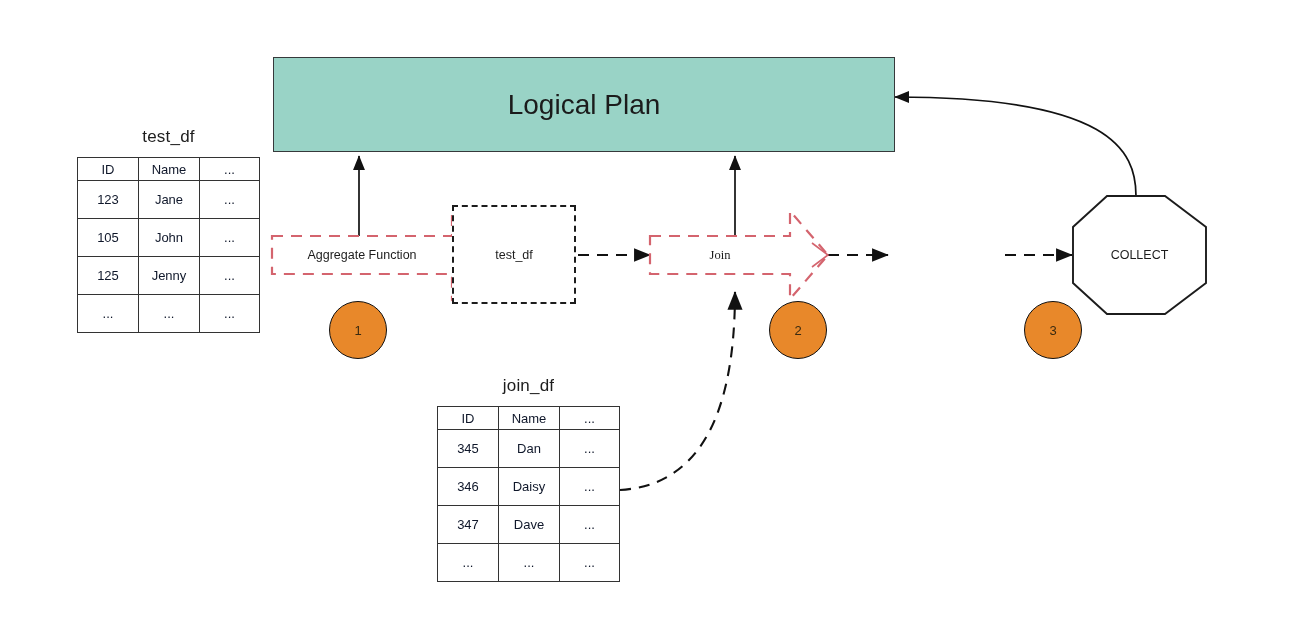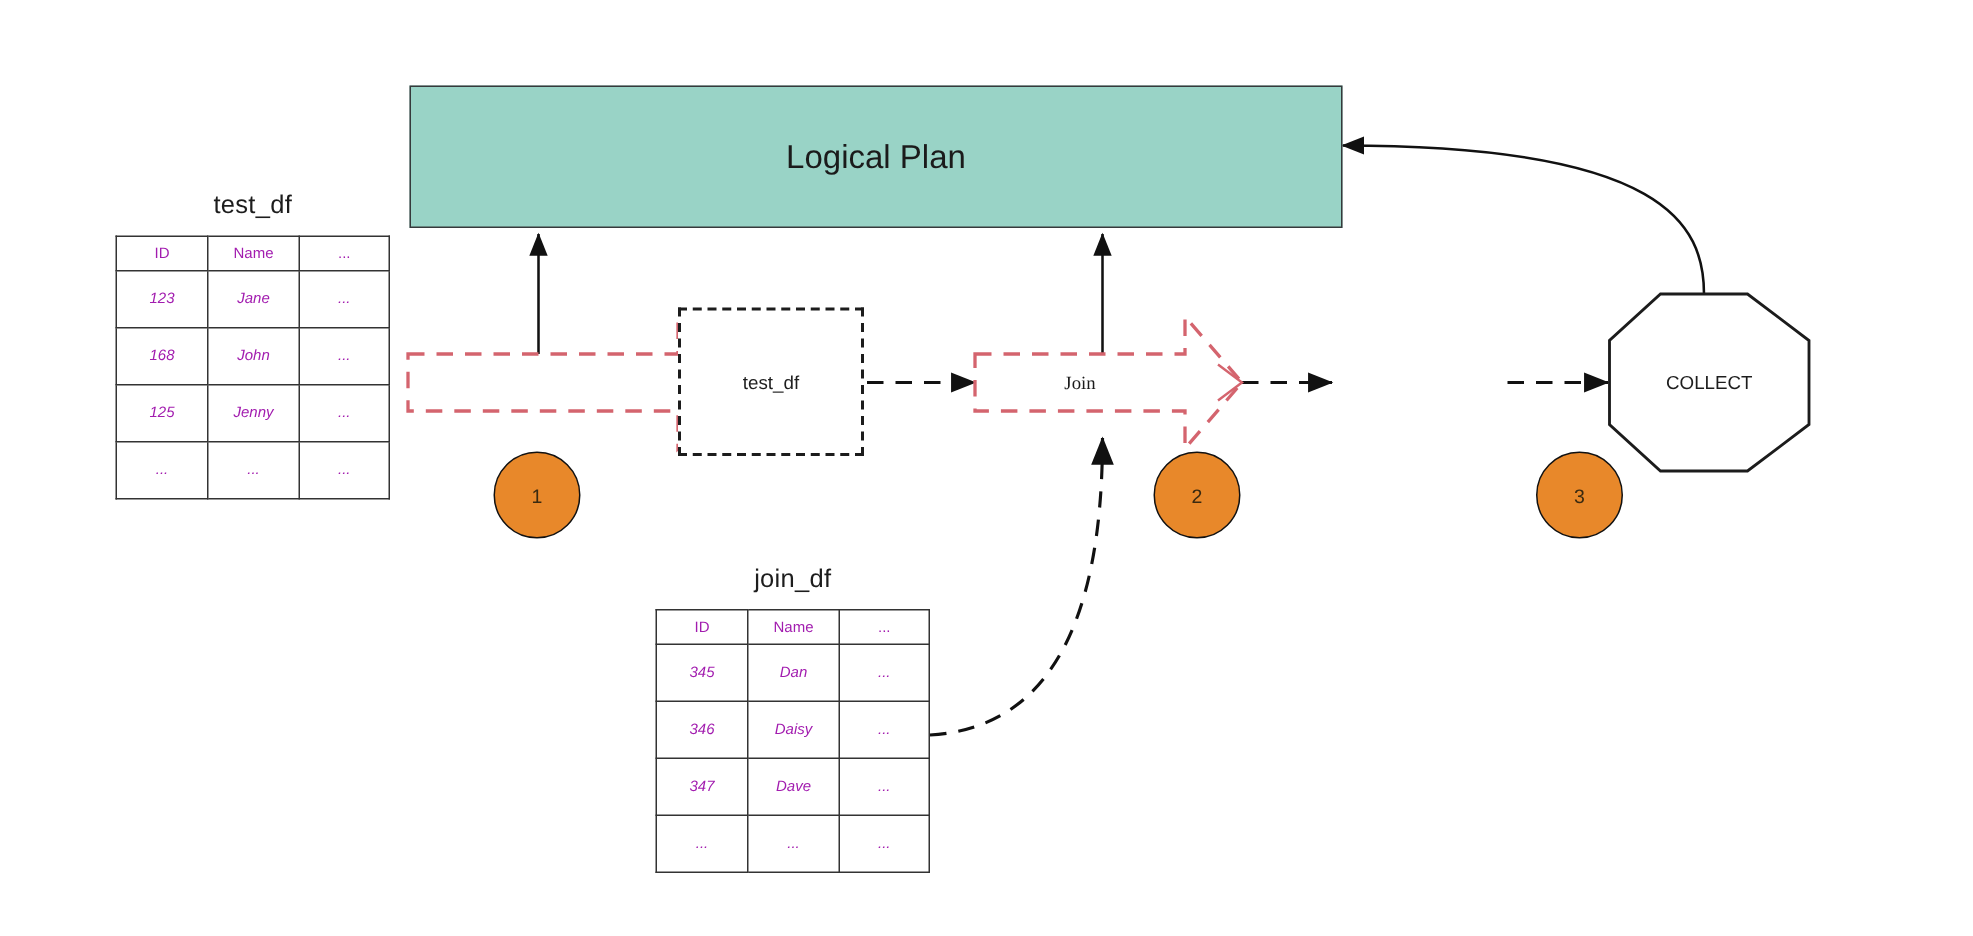--- a/index.html
+++ b/index.html
@@ -38,43 +38,43 @@
     letter-spacing: .2px;
   }
   table.df {
     border-collapse: collapse;
     background: #ffffff;
     table-layout: fixed;
   }
   table.df td {
     border: 1px solid #333333;
     text-align: center;
-    font-size: 10px;
-    color: #a21caf;
+    font-size: 13px;
+    color: #0f172a;
     padding: 0;
     vertical-align: middle;
   }
   table.df tr.hdr td { height: 22px; }
-  table.df tr.row td { height: 37px; font-style: italic; }
+  table.df tr.row td { height: 37px; }
   .col-id   { width: 60px; }
   .col-name { width: 60px; }
   .col-rest { width: 59px; }
 
   
   .logical-plan {
     position: absolute;
     background: #99d3c6;
     border: 1.6px solid #36393b;
     box-sizing: border-box;
     display: flex;
     align-items: center;
     justify-content: center;
   }
   .logical-plan span {
-    font-size: 22px;
+    font-size: 28px;
     color: #1b1b1b;
   }
 
   
   .df-box {
     position: absolute;
     border: 2.2px dashed #1c1c1c;
     box-sizing: border-box;
     background: #ffffff;
     display: flex;
@@ -179,21 +179,21 @@
         <td class="col-id">ID</td>
         <td class="col-name">Name</td>
         <td class="col-rest">...</td>
       </tr>
       <tr class="row">
         <td>123</td>
         <td>Jane</td>
         <td>...</td>
       </tr>
       <tr class="row">
-        <td>168</td>
+        <td>105</td>
         <td>John</td>
         <td>...</td>
       </tr>
       <tr class="row">
         <td>125</td>
         <td>Jenny</td>
         <td>...</td>
       </tr>
       <tr class="row">
         <td>...</td>
@@ -230,20 +230,21 @@
       </tr>
       <tr class="row">
         <td>...</td>
         <td>...</td>
         <td>...</td>
       </tr>
     </tbody>
       </table>
   </div>
 
+  <div class="blockarrow-label" style="left:272px; top:236px; width:180px; height:38px;">Aggregate Function</div>
 
   <div class="blockarrow-label" style="left:650px; top:236px; width:140px; height:38px;font-family:Liberation Serif, serif;">Join</div>
 
   <div class="df-box" style="left:452px; top:205px; width:124px; height:99px;">
     <span>test_df</span>
   </div>
 
 
   <div class="collect-label" style="left:1073px; top:196px; width:133px; height:118px;text-align:center;">COLLECT</div>
 

